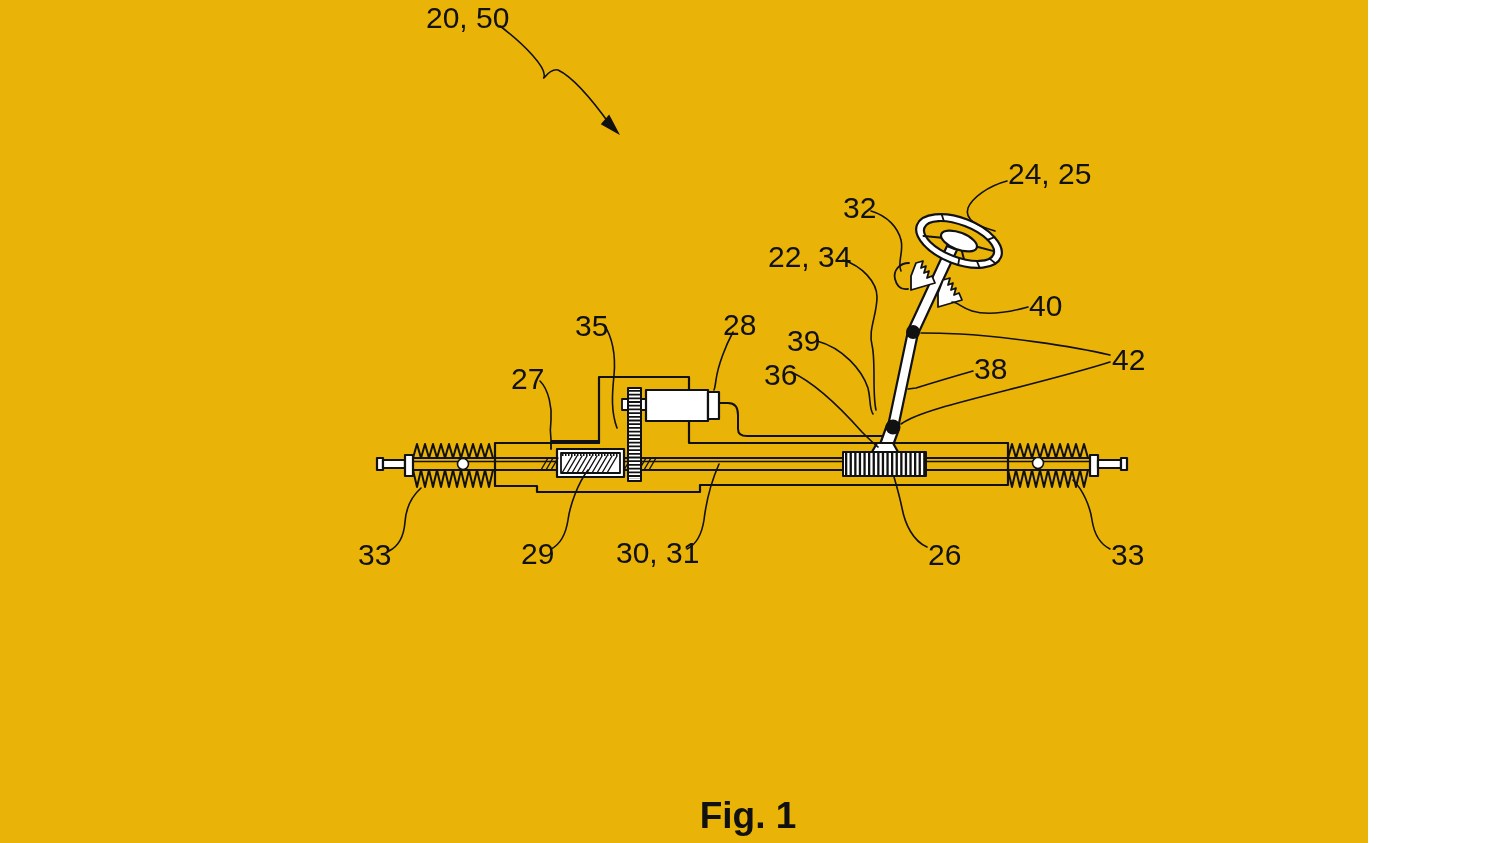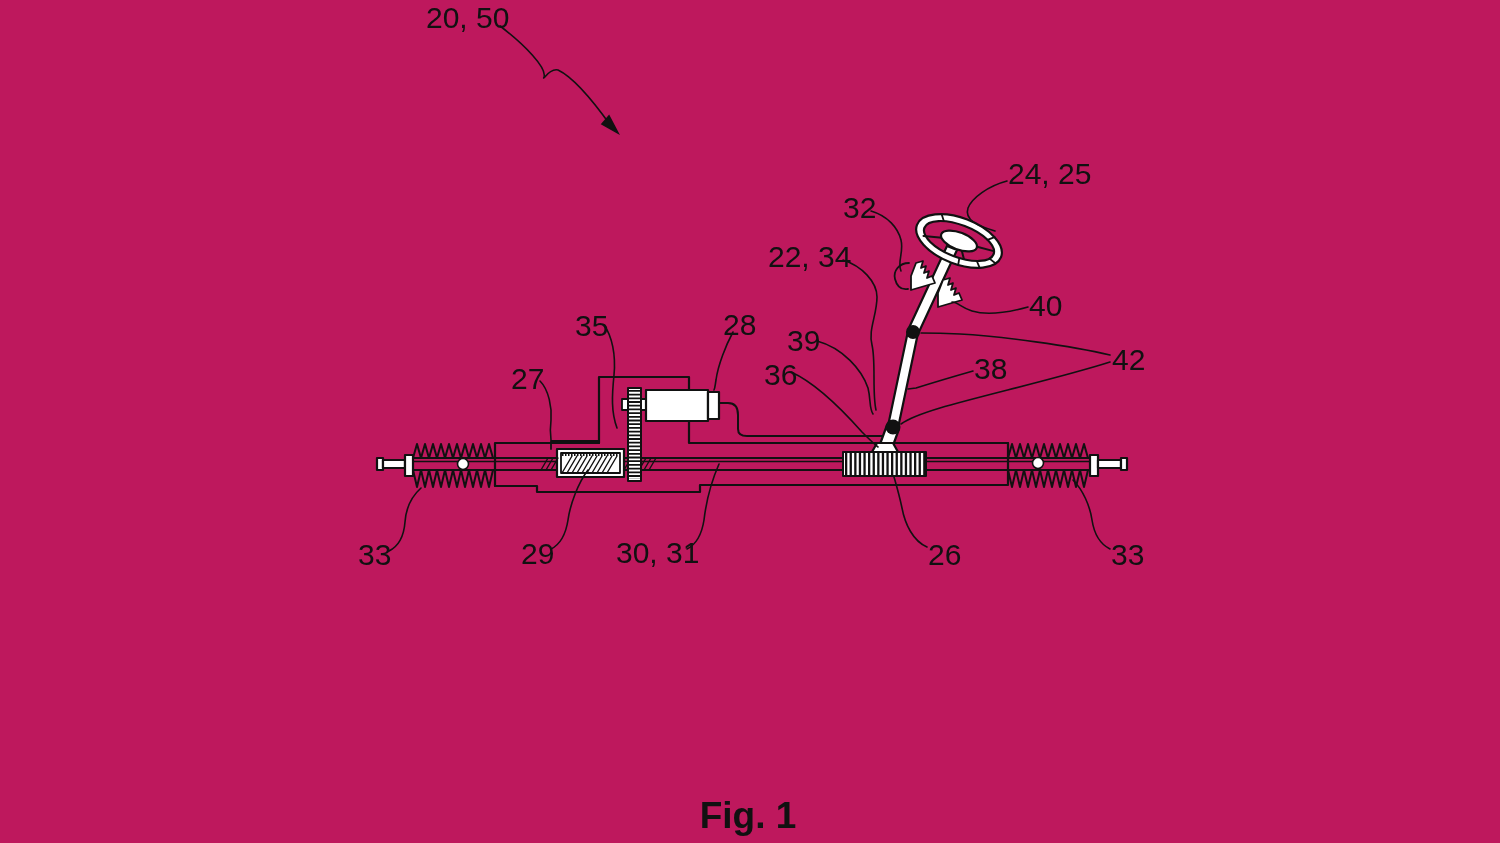--- a/index.html
+++ b/index.html
@@ -1,16 +1,16 @@
 <!DOCTYPE html>
 <html><head>
 <meta charset="utf-8">
 <style>
   html,body{margin:0;padding:0;background:#ffffff;}
-  .page{position:relative;width:1500px;height:843px;background:#be185d;overflow:hidden;
+  .page{position:relative;width:1368px;height:843px;background:#eab308;overflow:hidden;
         font-family:"Liberation Sans", sans-serif;}
   svg text{font-family:"Liberation Sans", sans-serif;fill:#111;}
   .ref{font-size:30px;}
   .caption{font-size:37px;font-weight:bold;}
 </style>
 </head>
 <body>
 
 <div class="page">
 <svg width="1500" height="843" viewBox="0 0 1500 843">

